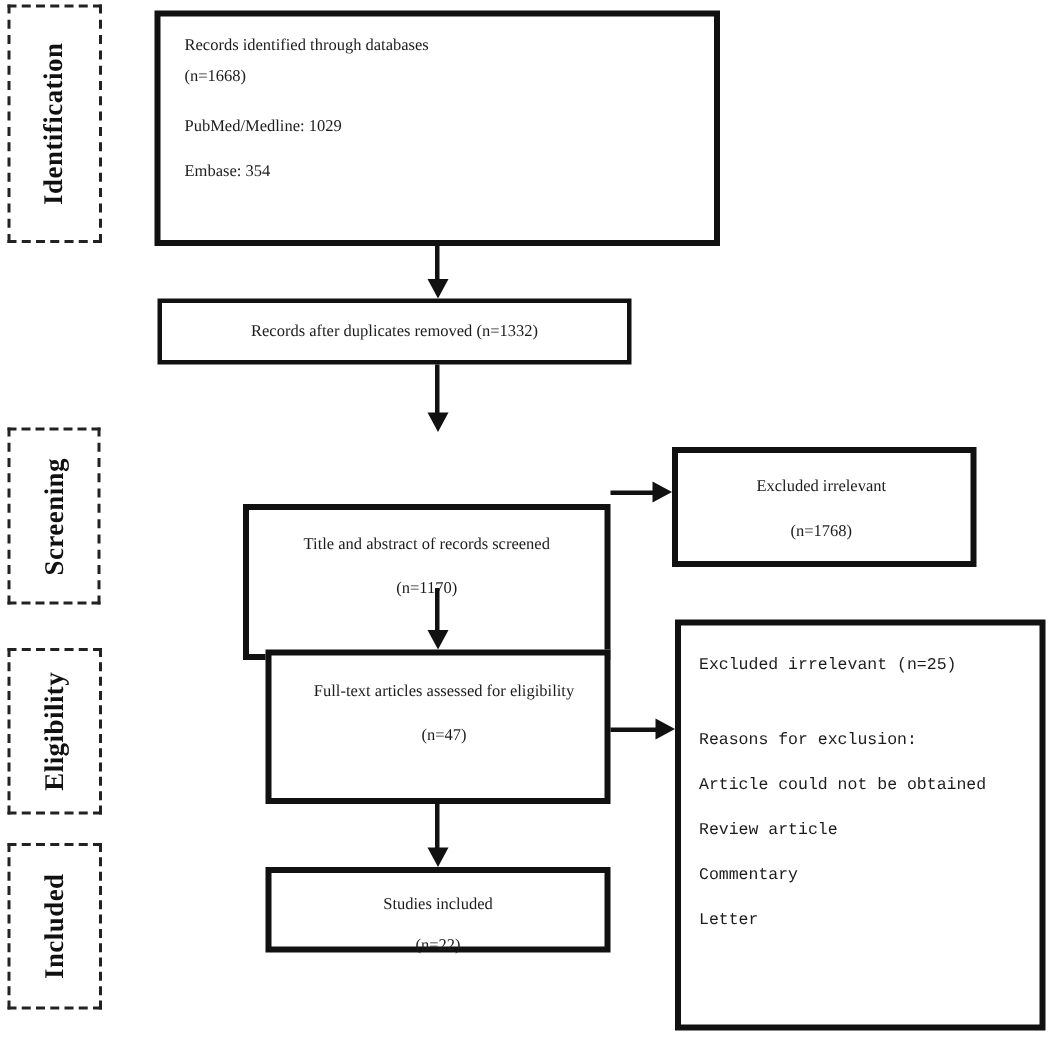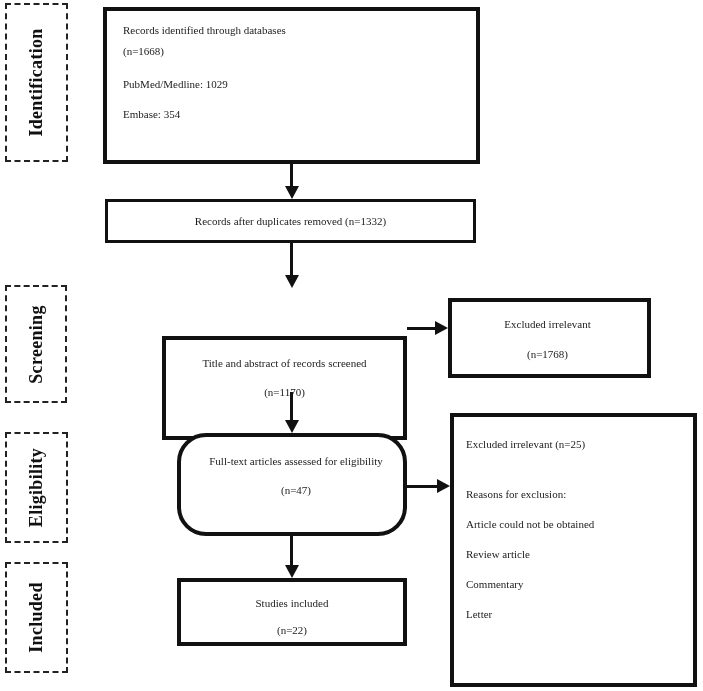--- a/index.html
+++ b/index.html
@@ -47,37 +47,37 @@
   .hhead{position:absolute;width:0;height:0;
     border-top:7px solid transparent;border-bottom:7px solid transparent;
     border-left:13px solid #111;}
 
   
   .b-identified{left:103px;top:7px;width:377px;height:157px;padding:9px 8px 0 16px;}
   .b-identified p{white-space:nowrap;}
   .b-identified .src{margin-top:9px;}
   .b-identified .src-first{margin-top:12px;}
   
-  .b-dup{left:105px;top:199px;width:371px;height:44px;border-width:3px;
+  .b-dup{left:105px;top:199px;width:316px;height:44px;border-width:3px;
     display:flex;align-items:center;justify-content:center;}
   
   .b-screened{left:162px;top:288px;width:245px;height:104px;padding:13px 6px 0 6px;margin-top:48px;}
   .b-screened .cnt{margin-top:8px;}
   
   .b-exscr{left:448px;top:298px;width:203px;height:80px;padding:12px 4px 0 0;}
   .b-exscr .cnt{margin-top:9px;}
   
-  .b-full{left:177px;top:433px;width:230px;height:103px;padding:13px 4px 0 12px;line-height:22px;border-radius:29px;}
+  .b-full{left:177px;top:433px;width:230px;height:103px;padding:13px 4px 0 12px;line-height:22px;}
   .b-full .cnt{margin-top:7px;}
   
   .b-exelig{left:450px;top:413px;width:247px;height:274px;padding:12px 2px 0 12px;}
-  .b-exelig p{line-height:30px;white-space:nowrap;}
+  .b-exelig p{line-height:30px;white-space:nowrap;font-family:Liberation Mono, monospace;}
   .b-exelig .reasons-head{margin-top:20px;}
   
-  .b-incl{left:177px;top:578px;width:230px;height:68px;padding:10px 4px 0 4px;line-height:22px;}
+  .b-incl{left:177px;top:578px;width:230px;height:57px;padding:10px 4px 0 4px;line-height:22px;}
   .b-incl .cnt{margin-top:5px;}
 
   .st-identification{left:5px;top:3px;width:63px;height:159px;}
   .st-screening{left:5px;top:285px;width:62px;height:118px;}
   .st-eligibility{left:5px;top:432px;width:63px;height:111px;}
   .st-included{left:5px;top:562px;width:63px;height:111px;}
 </style>
 </head>
 <body>
 

